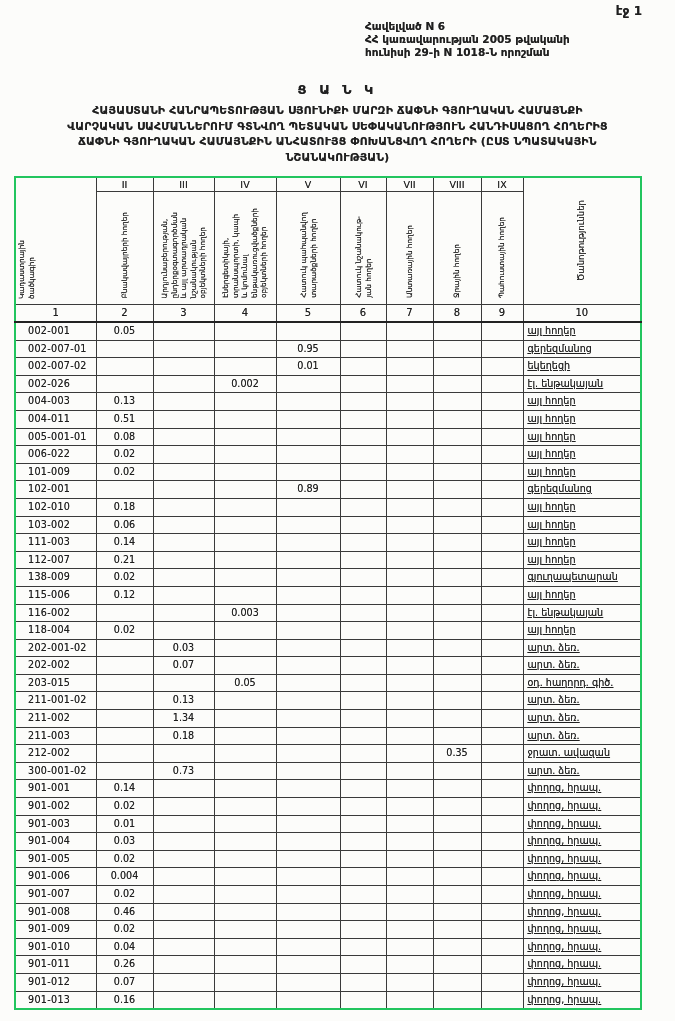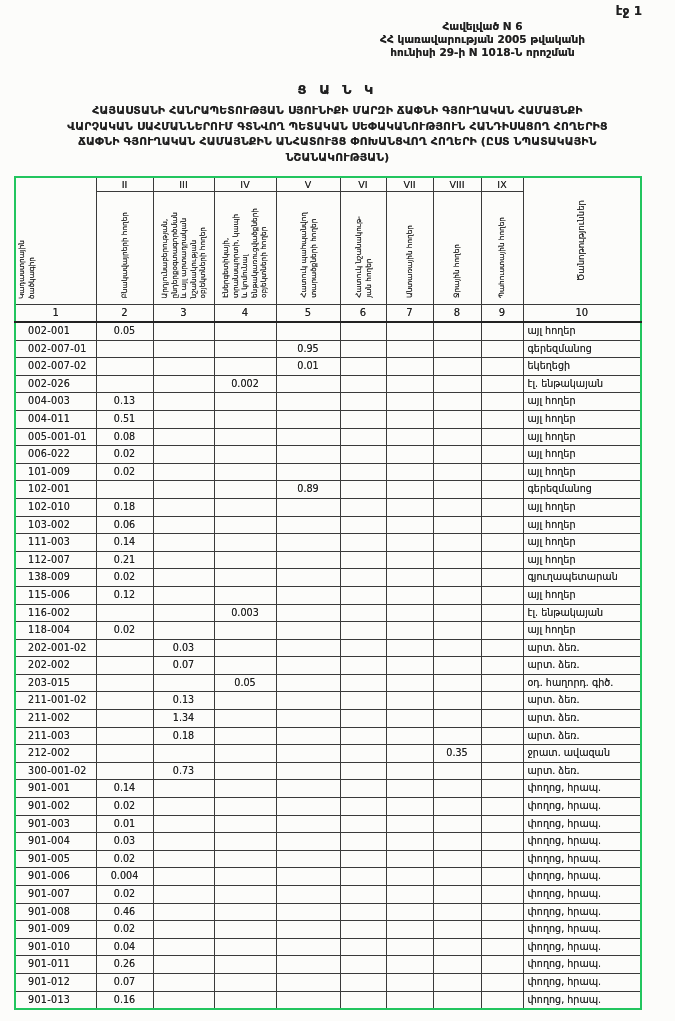--- a/index.html
+++ b/index.html
@@ -5,21 +5,21 @@
   html,body{margin:0;padding:0;}
   body{
     width:675px;height:1021px;position:relative;overflow:hidden;
     background:#fcfcfa;
     font-family:"DejaVu Sans",sans-serif;
     color:#1f1f1f;
   }
   .scan{text-shadow:0 0 .5px rgba(20,20,20,.65);}
   
   .page-num{position:absolute;top:4px;right:33px;font-size:12px;font-weight:bold;}
-  .appendix{position:absolute;top:20px;right:75px;width:235px;text-align:center;
+  .appendix{position:absolute;top:20px;right:75px;width:235px;text-align:left;
             font-size:10.5px;font-weight:bold;line-height:13px;}
   
   .title-wrap{position:absolute;top:82px;left:0;width:675px;text-align:center;}
   .title-head{font-size:13px;font-weight:bold;letter-spacing:4px;margin-bottom:6px;}
   .title-line{font-size:10.8px;font-weight:bold;line-height:15.5px;letter-spacing:.2px;}
   
   .tbl-wrap{position:absolute;top:176px;left:14px;}
   table{border-collapse:collapse;table-layout:fixed;width:626px;}
   td,th{border:1px solid #3a3a3a;padding:0;font-weight:normal;overflow:hidden;}
   table{border:2px solid #22c55e;}
@@ -29,21 +29,21 @@
        font-size:7.3px;line-height:9.5px;font-weight:normal;display:inline-block;
        padding:2px 1px 3px 1px;text-align:left;}
   .corner{vertical-align:bottom;text-align:left;}
   .notes-head{vertical-align:middle;text-align:center;}
   .notes-head .rot{font-size:8.5px;}
   .colnum td{height:16px;font-size:10px;text-align:center;line-height:16px;
              border-bottom:2px solid #222;}
   tbody td{height:16.6px;font-size:9.6px;line-height:16.6px;}
   td.code{text-align:left;padding-left:12px;letter-spacing:.3px;}
   td.val{text-align:center;}
-  td.note{text-align:left;padding-left:4px;position:relative;}
+  td.note{text-align:left;padding-left:4px;position:relative;text-decoration:underline;}
 </style>
 </head>
 <body class="scan">
 
 <div class="page-num">էջ 1</div>
 
 <div class="appendix">
   <div>Հավելված N 6</div>
   <div>ՀՀ կառավարության 2005 թվականի</div>
   <div>հունիսի 29-ի N 1018-Ն որոշման</div>

